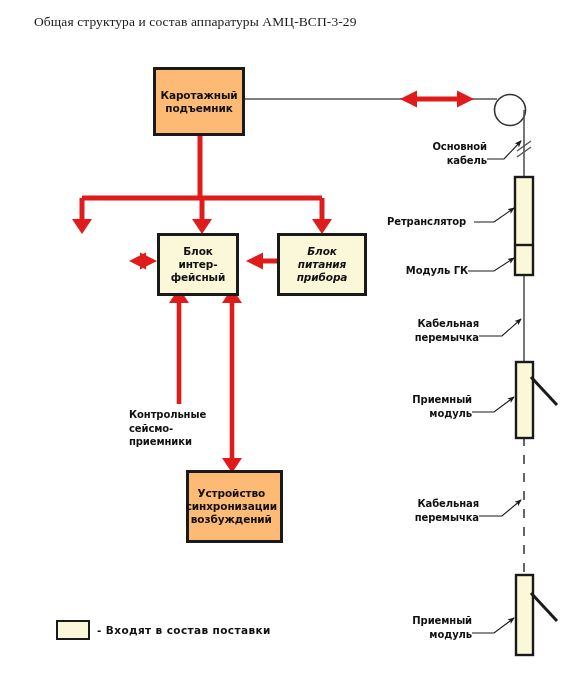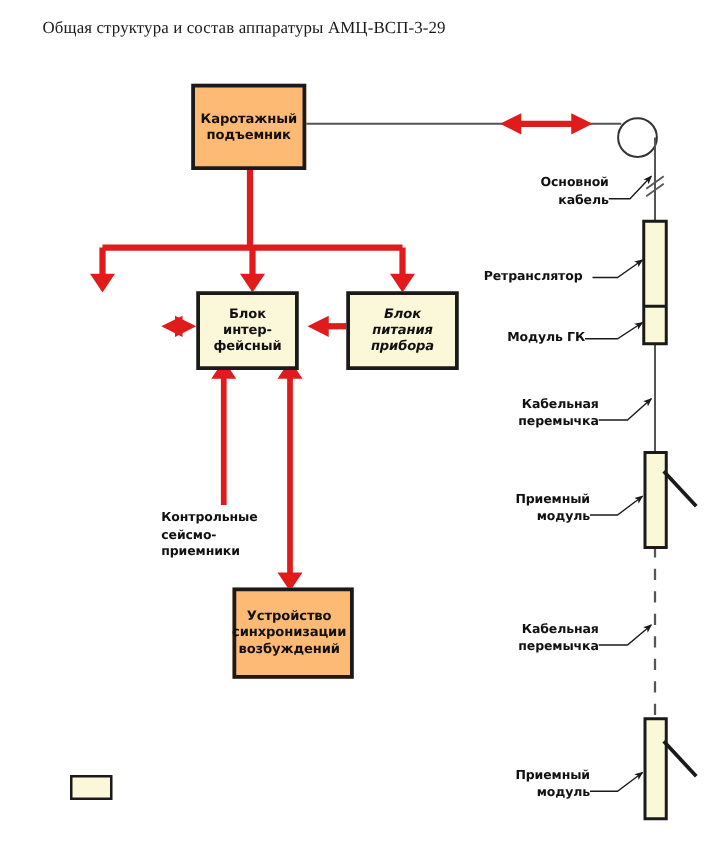--- a/index.html
+++ b/index.html
@@ -235,14 +235,15 @@
   <div class="lbl r" style="left:382px; top:393px; width:90px;">Приемный
 модуль</div>
 
   <div class="lbl r" style="left:389px; top:497px; width:90px;">Кабельная
 перемычка</div>
 
   <div class="lbl r" style="left:382px; top:614px; width:90px;">Приемный
 модуль</div>
 
   <div class="legend-swatch" style="left:56px; top:620px; width:34px; height:20px;"></div>
+  <div class="legend-text" style="left:97px; top:624px;">- Входят в состав поставки</div>
 
 </div>
 
 </body></html>

